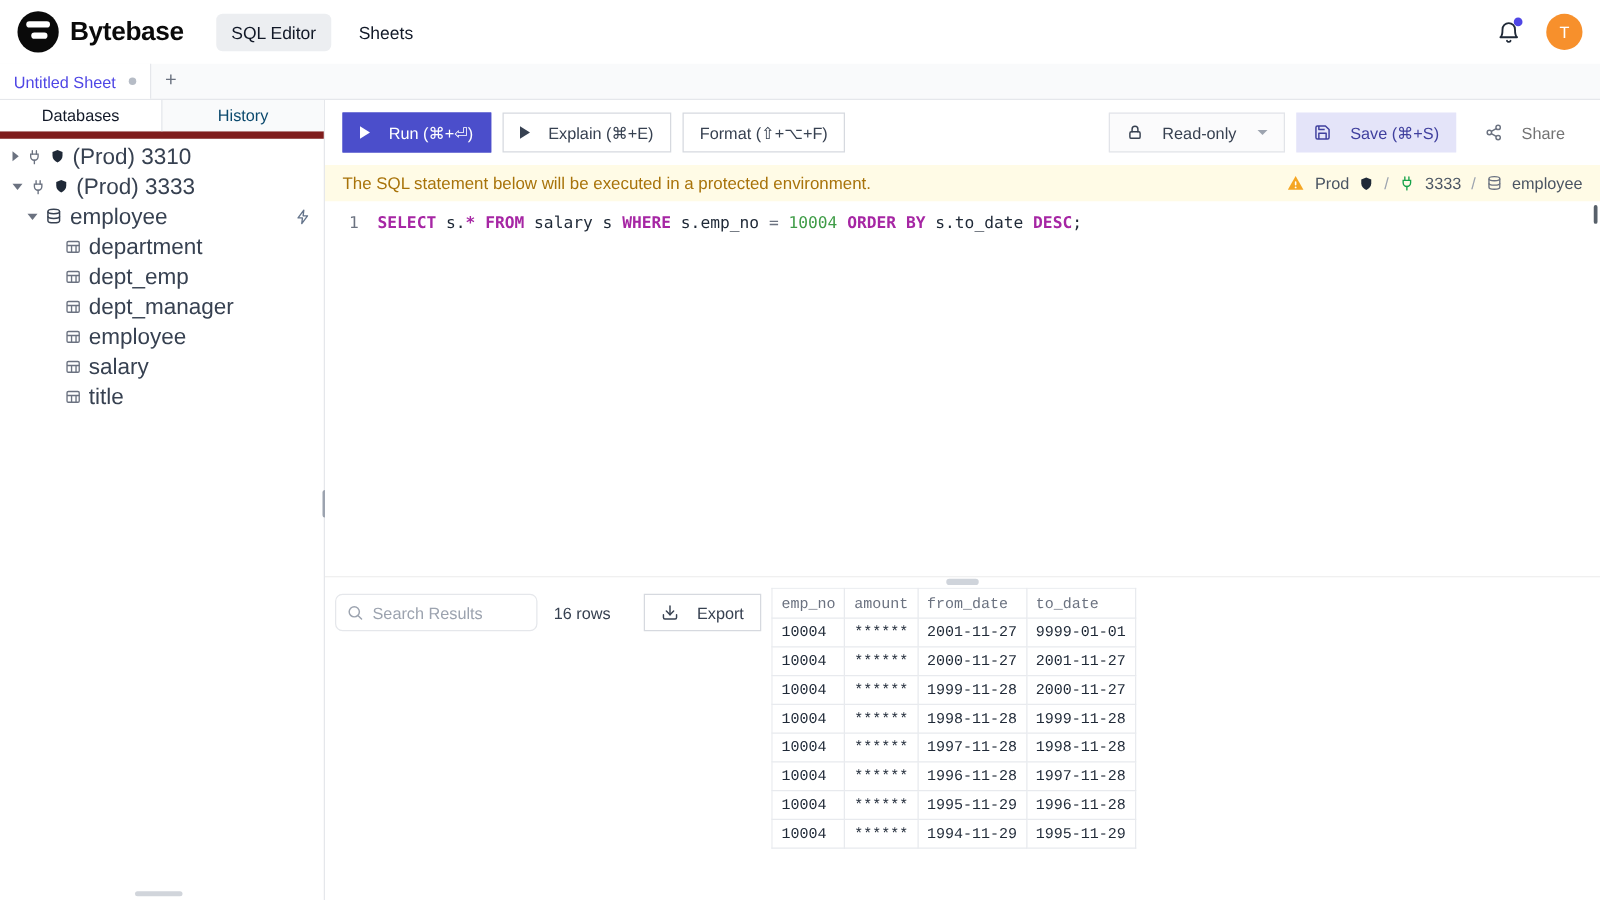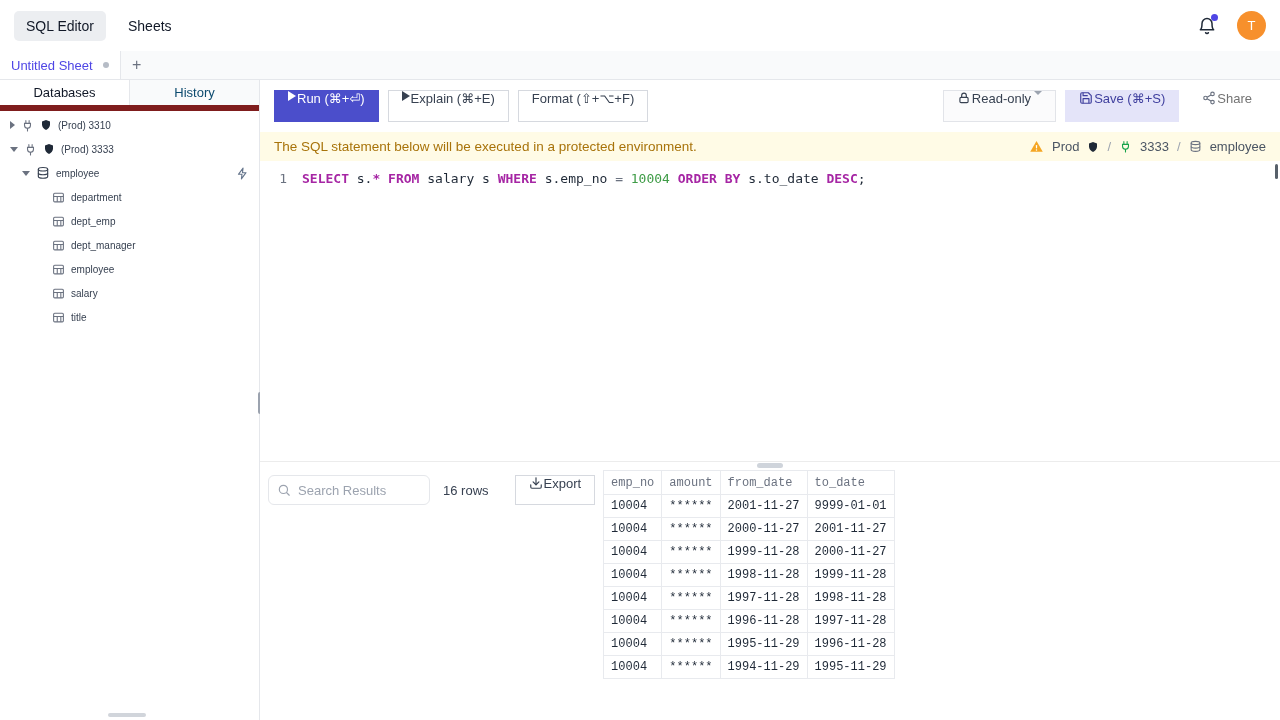--- a/index.html
+++ b/index.html
@@ -31,34 +31,34 @@
   
   .sidebar{position:absolute;top:80px;left:0;bottom:0;width:260px;background:#fff;border-right:1px solid #e5e7eb}
   .side-tabs{display:flex;height:31px;border-bottom:6px solid #7f1d1d}
   .side-tab{flex:1;display:flex;align-items:center;justify-content:center;font-size:13px;cursor:pointer}
   .side-tab.active{color:#111827;font-weight:500;background:#fff}
   .side-tab.inactive{color:#0c4a6e;background:#f9fafb;border-left:1px solid #e5e7eb}
   .side-search{margin:10px 12px 8px;height:30px;border:1px solid #e5e7eb;border-radius:6px;display:flex;align-items:center;gap:7px;padding:0 9px;background:#fff}
   .side-search input{border:none;outline:none;flex:1;font-size:13px;color:#374151;font-family:inherit;background:transparent}
   .side-search input::placeholder{color:#9ca3af}
   .tree{margin-top:2px}
-  .tree-row{display:flex;align-items:center;height:24px;gap:6px;padding:0 10px;color:#374151;font-size:10px;cursor:pointer}
+  .tree-row{display:flex;align-items:center;height:24px;gap:6px;padding:0 10px;color:#374151;font-size:18px;cursor:pointer}
   .tree-row.lvl1{padding-left:22px}
   .tree-row.lvl2{padding-left:52px}
   .caret-r{width:0;height:0;border-left:5px solid #6b7280;border-top:4px solid transparent;border-bottom:4px solid transparent;flex:0 0 auto}
   .caret-d{width:0;height:0;border-top:5px solid #6b7280;border-left:4px solid transparent;border-right:4px solid transparent;flex:0 0 auto}
   .ticon{display:inline-flex;flex:0 0 auto}
   .tree-spacer{flex:1}
   .side-drag{position:absolute;top:312px;right:-3px;width:4px;height:22px;border-radius:2px;background:#9ca3af}
   .side-hscroll{position:absolute;bottom:3px;left:108px;width:38px;height:4px;border-radius:2px;background:#d1d5db}
 
   
   .main{position:absolute;left:260px;top:80px;right:0;bottom:0;display:flex;flex-direction:column;background:#fff}
   .etoolbar{height:52px;display:flex;align-items:center;gap:9px;padding:0 14px;flex:0 0 auto}
-  .btn{height:32px;display:inline-flex;align-items:flex-start;gap:1px;padding:0 13px;border-radius:0;font-size:13px;border:1px solid transparent;background:#fff;color:#374151;cursor:pointer;font-family:inherit;white-space:nowrap}
+  .btn{height:32px;display:inline-flex;align-items:center;gap:15px;padding:0 13px;border-radius:0;font-size:13px;border:1px solid transparent;background:#fff;color:#374151;cursor:pointer;font-family:inherit;white-space:nowrap}
   .btn-primary{background:#4b4ecb;color:#fff;border-color:#4b4ecb}
   .btn-outline{border-color:#d6d9df}
   .btn-readonly{border-color:#e2e4e9;background:#fbfbfc}
   .btn-soft{background:#e4e4f9;color:#3f3f9e}
   .btn-ghost{color:#737373}
   .play{width:0;height:0;border-left:8px solid currentColor;border-top:5px solid transparent;border-bottom:5px solid transparent}
   .chev{width:0;height:0;border-top:4px solid #9ca3af;border-left:4px solid transparent;border-right:4px solid transparent;margin-left:2px}
   .spacer{flex:1}
 
   
@@ -93,20 +93,27 @@
   .grid th,.grid td{border:1px solid #e8eaee;padding:0 7px;height:23px;text-align:left;font-weight:normal;white-space:nowrap}
   .grid th{color:#6b7280;height:24px;cursor:pointer}
   .grid td{color:#1f2937}
 </style>
 </head>
 <body>
 
 <div class="app">
 
   <div class="topbar">
+    <div class="logo">
+      <span class="logo-mark">
+          <i class="b1"></i>
+          <i class="b2"></i>
+        </span>
+      <span class="brand">Bytebase</span>
+    </div>
     <div class="nav-item active">SQL Editor</div>
     <div class="nav-item">Sheets</div>
     <div class="top-right">
       <span class="bell">
         <svg viewBox="0 0 24 24" width="20" height="20" fill="none" stroke="#1f2937" stroke-width="1.8" stroke-linecap="round" stroke-linejoin="round">
             <path d="M6 9a6 6 0 1 1 12 0c0 6 2 7.5 2 7.5H4S6 15 6 9"></path>
             <path d="M10.3 20a1.9 1.9 0 0 0 3.4 0"></path>
           </svg>
         <span class="bell-dot"></span>
       </span>

